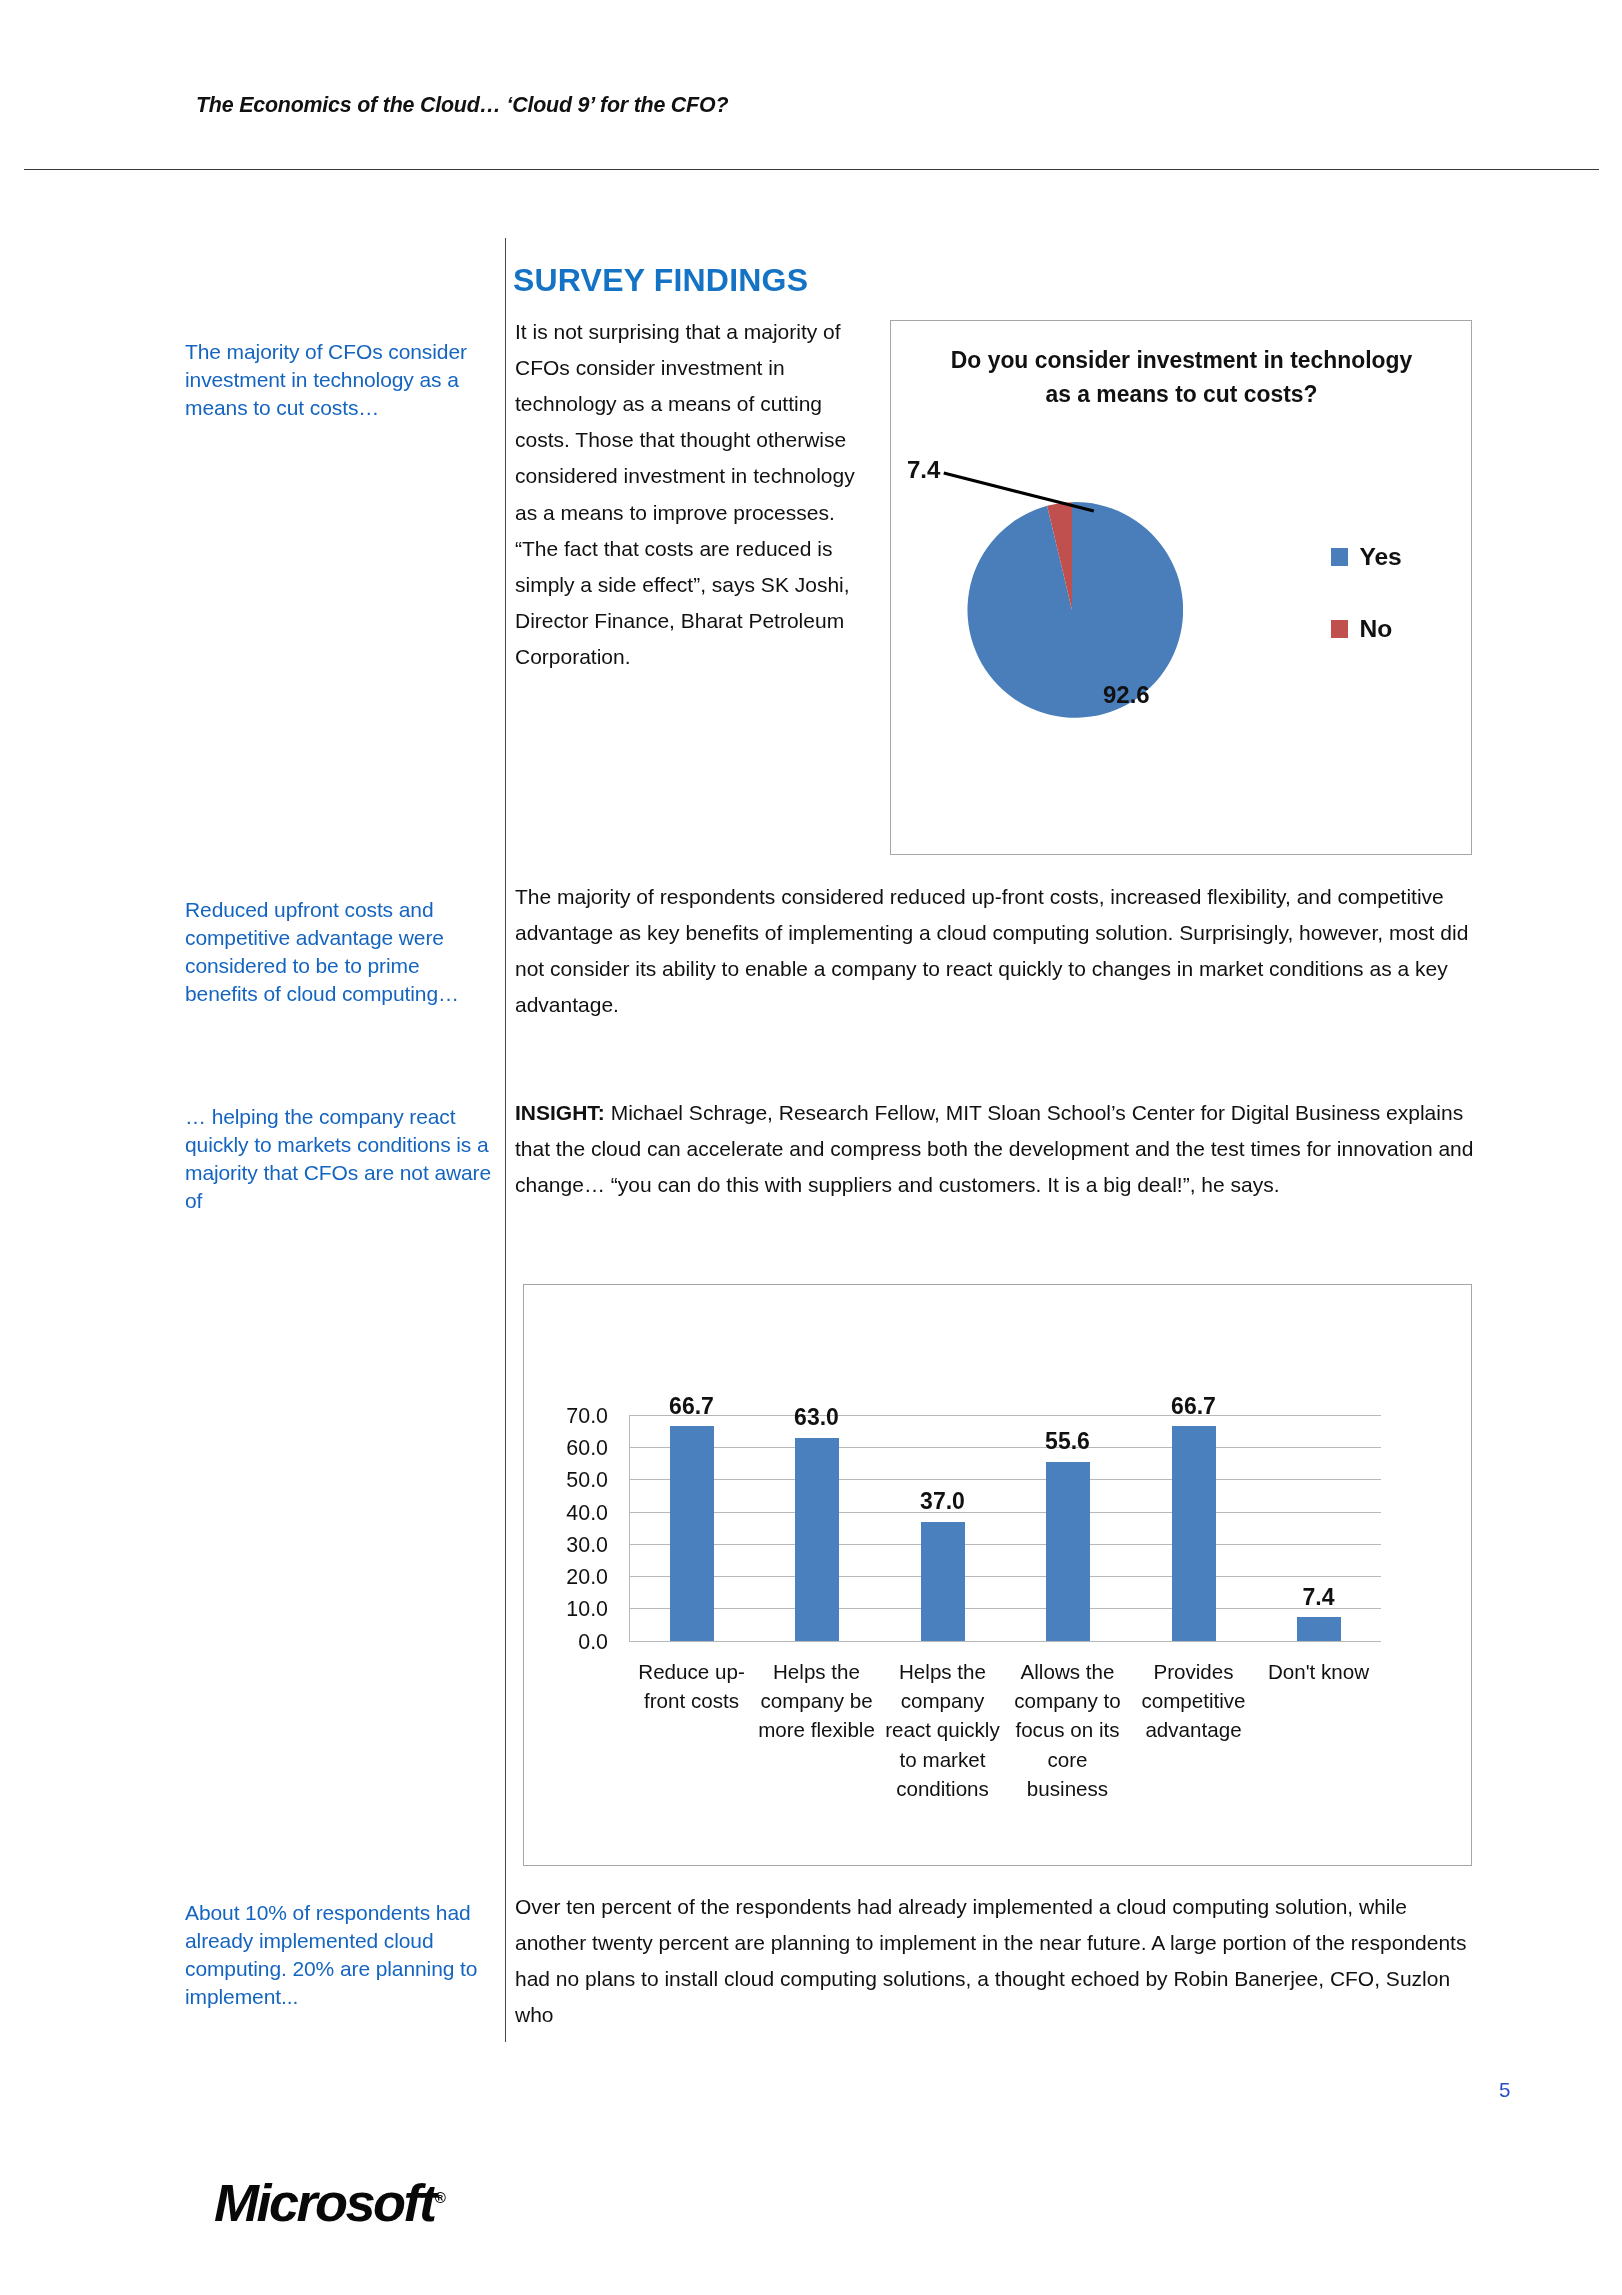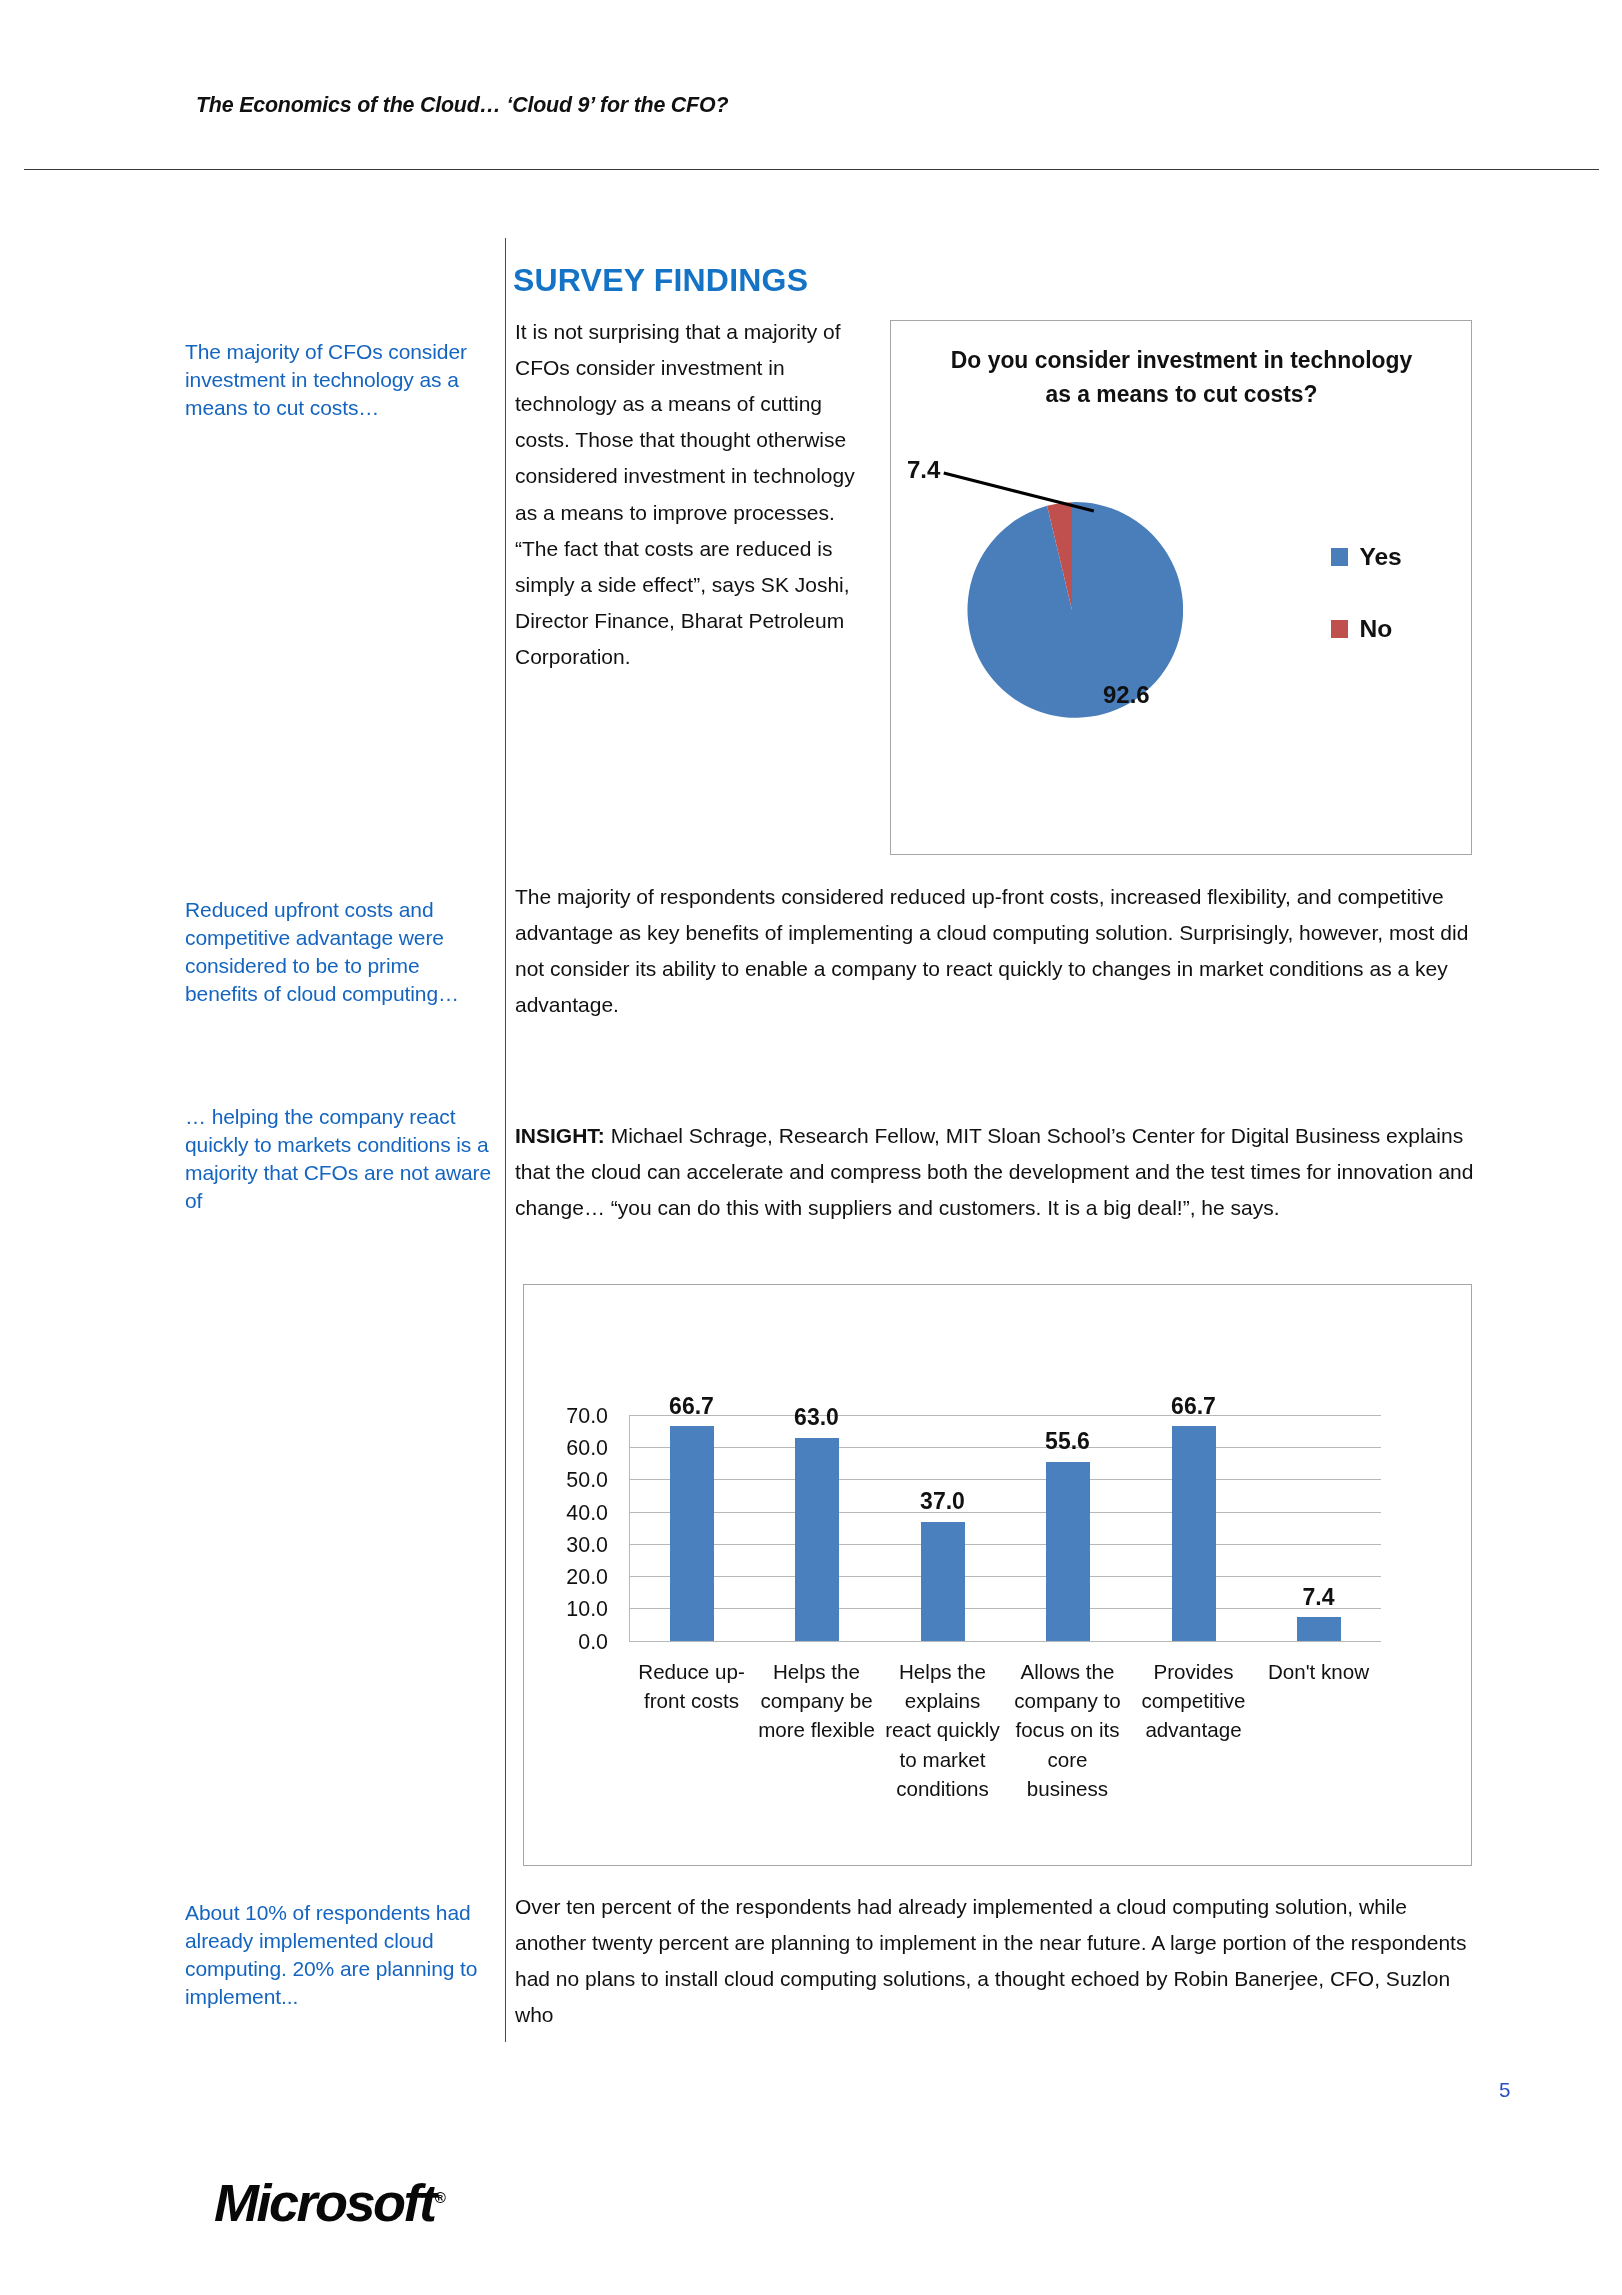--- a/index.html
+++ b/index.html
@@ -92,21 +92,21 @@
   
   .wide-para {
     position: absolute;
     left: 515px;
     width: 968px;
     font-size: 21px;
     line-height: 1.72;
     color: #111;
   }
   .wp1 { top: 879px; }
-  .wp2 { top: 1095px; margin-top: 23px; }
+  .wp2 { top: 1095px; }
   .wp3 { top: 1889px; }
   .wide-para b { font-weight: bold; }
 
   
   .chart-frame {
     position: absolute;
     border: 1.6px solid #a6a6a6;
     background: #fff;
     box-sizing: border-box;
   }
@@ -393,21 +393,21 @@
         <div class="bar-col" style="left: 627px; width: 125px;">
           <div class="bar-rect" style="height: 24px; background: rgb(74, 128, 189);"></div>
           <div class="bar-value" style="bottom: 30px;">7.4</div>
         </div>
       </div>
   </div>
 
   <div class="cat-labels" id="cat-labels">
       <div class="cat-label" style="left: 0px; width: 125px;">Reduce up-front costs</div>
       <div class="cat-label" style="left: 125px; width: 125px;">Helps the company be more flexible</div>
-      <div class="cat-label" style="left: 251px; width: 125px;">Helps the explains react quickly to market conditions</div>
+      <div class="cat-label" style="left: 251px; width: 125px;">Helps the company react quickly to market conditions</div>
       <div class="cat-label" style="left: 376px; width: 125px;">Allows the company to focus on its core business</div>
       <div class="cat-label" style="left: 502px; width: 125px;">Provides competitive advantage</div>
       <div class="cat-label" style="left: 627px; width: 125px;">Don't know</div>
     </div>
 </div>
 
 <div class="wide-para wp3">Over ten percent of the respondents had already implemented a cloud computing solution, while another twenty percent are planning to implement in the near future. A large portion of the respondents had no plans to install cloud computing solutions, a thought echoed by Robin Banerjee, CFO, Suzlon who</div>
 
 <div class="page-number">5</div>
 <div class="ms-logo"><span>Microsoft</span><sup>®</sup></div>

